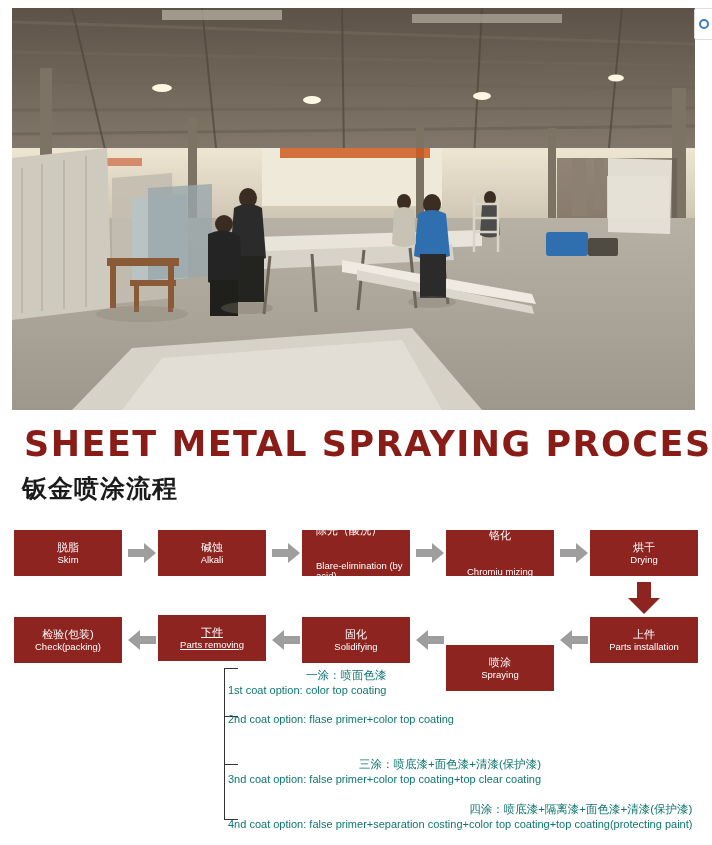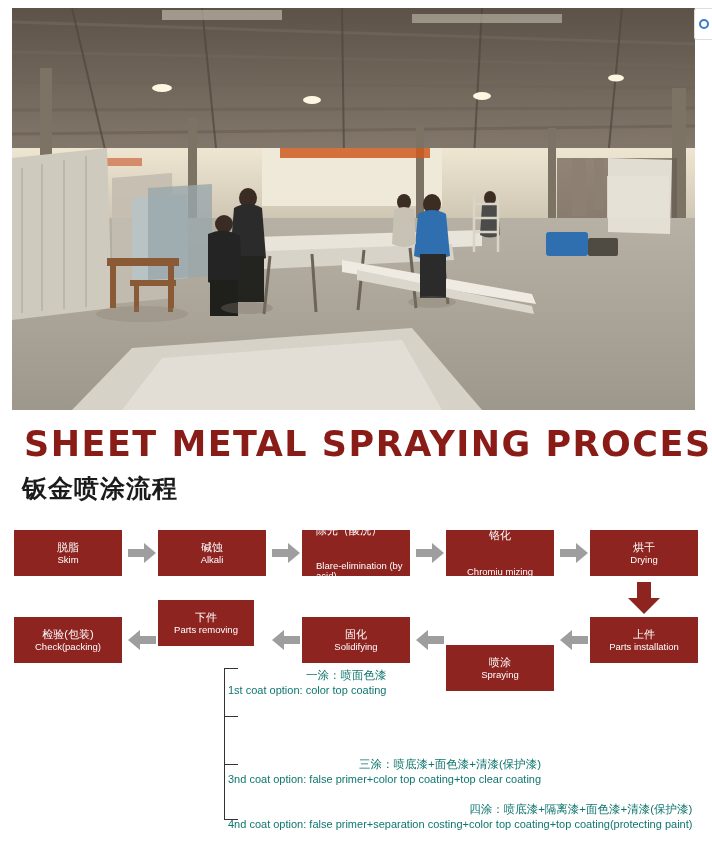--- a/index.html
+++ b/index.html
@@ -363,21 +363,21 @@
 <div class="box" style="left:302px; top:617px; width:108px; height:46px;">
   <span class="cn">固化</span>
   <span class="en">Solidifying</span>
 </div>
 <div class="arrow-l" style="left:272px; top:630px;">
   <svg width="28" height="20" viewBox="0 0 28 20">
       <path d="M28 6 h-16 V0 L0 10 l12 10 v-6 h16 z" fill="#9e9e9e"></path>
     </svg>
 </div>
 
-<div class="box" style="left:158px; top:600px; width:96px; height:46px;">
+<div class="box" style="left:158px; top:615px; width:108px; height:46px;text-decoration:underline;">
   <span class="cn">下件</span>
   <span class="en">Parts removing</span>
 </div>
 <div class="arrow-l" style="left:128px; top:630px;">
   <svg width="28" height="20" viewBox="0 0 28 20">
       <path d="M28 6 h-16 V0 L0 10 l12 10 v-6 h16 z" fill="#9e9e9e"></path>
     </svg>
 </div>
 
 <div class="box" style="left:14px;  top:617px; width:108px; height:46px;">
@@ -387,20 +387,21 @@
 
 <div class="bracket"></div>
 <div class="tick" style="top:716px;"></div>
 <div class="tick" style="top:764px;"></div>
 
 <div class="opt" style="top:668px;">
   <div class="cn">一涂：喷面色漆</div>
   <div class="en">1st coat option:  color top coating</div>
 </div>
 <div class="opt" style="top:712px;">
+  <div class="en">2nd coat option:  flase primer+color top coating</div>
 </div>
 <div class="opt" style="top:757px;">
   <div class="cn">三涂：喷底漆+面色漆+清漆(保护漆)</div>
   <div class="en">3nd coat option:   false primer+color top coating+top clear coating</div>
 </div>
 <div class="opt" style="top:802px;">
   <div class="cn">四涂：喷底漆+隔离漆+面色漆+清漆(保护漆)</div>
   <div class="en">4nd coat option:   false primer+separation costing+color top coating+top coating(protecting paint)</div>
 </div>
 

